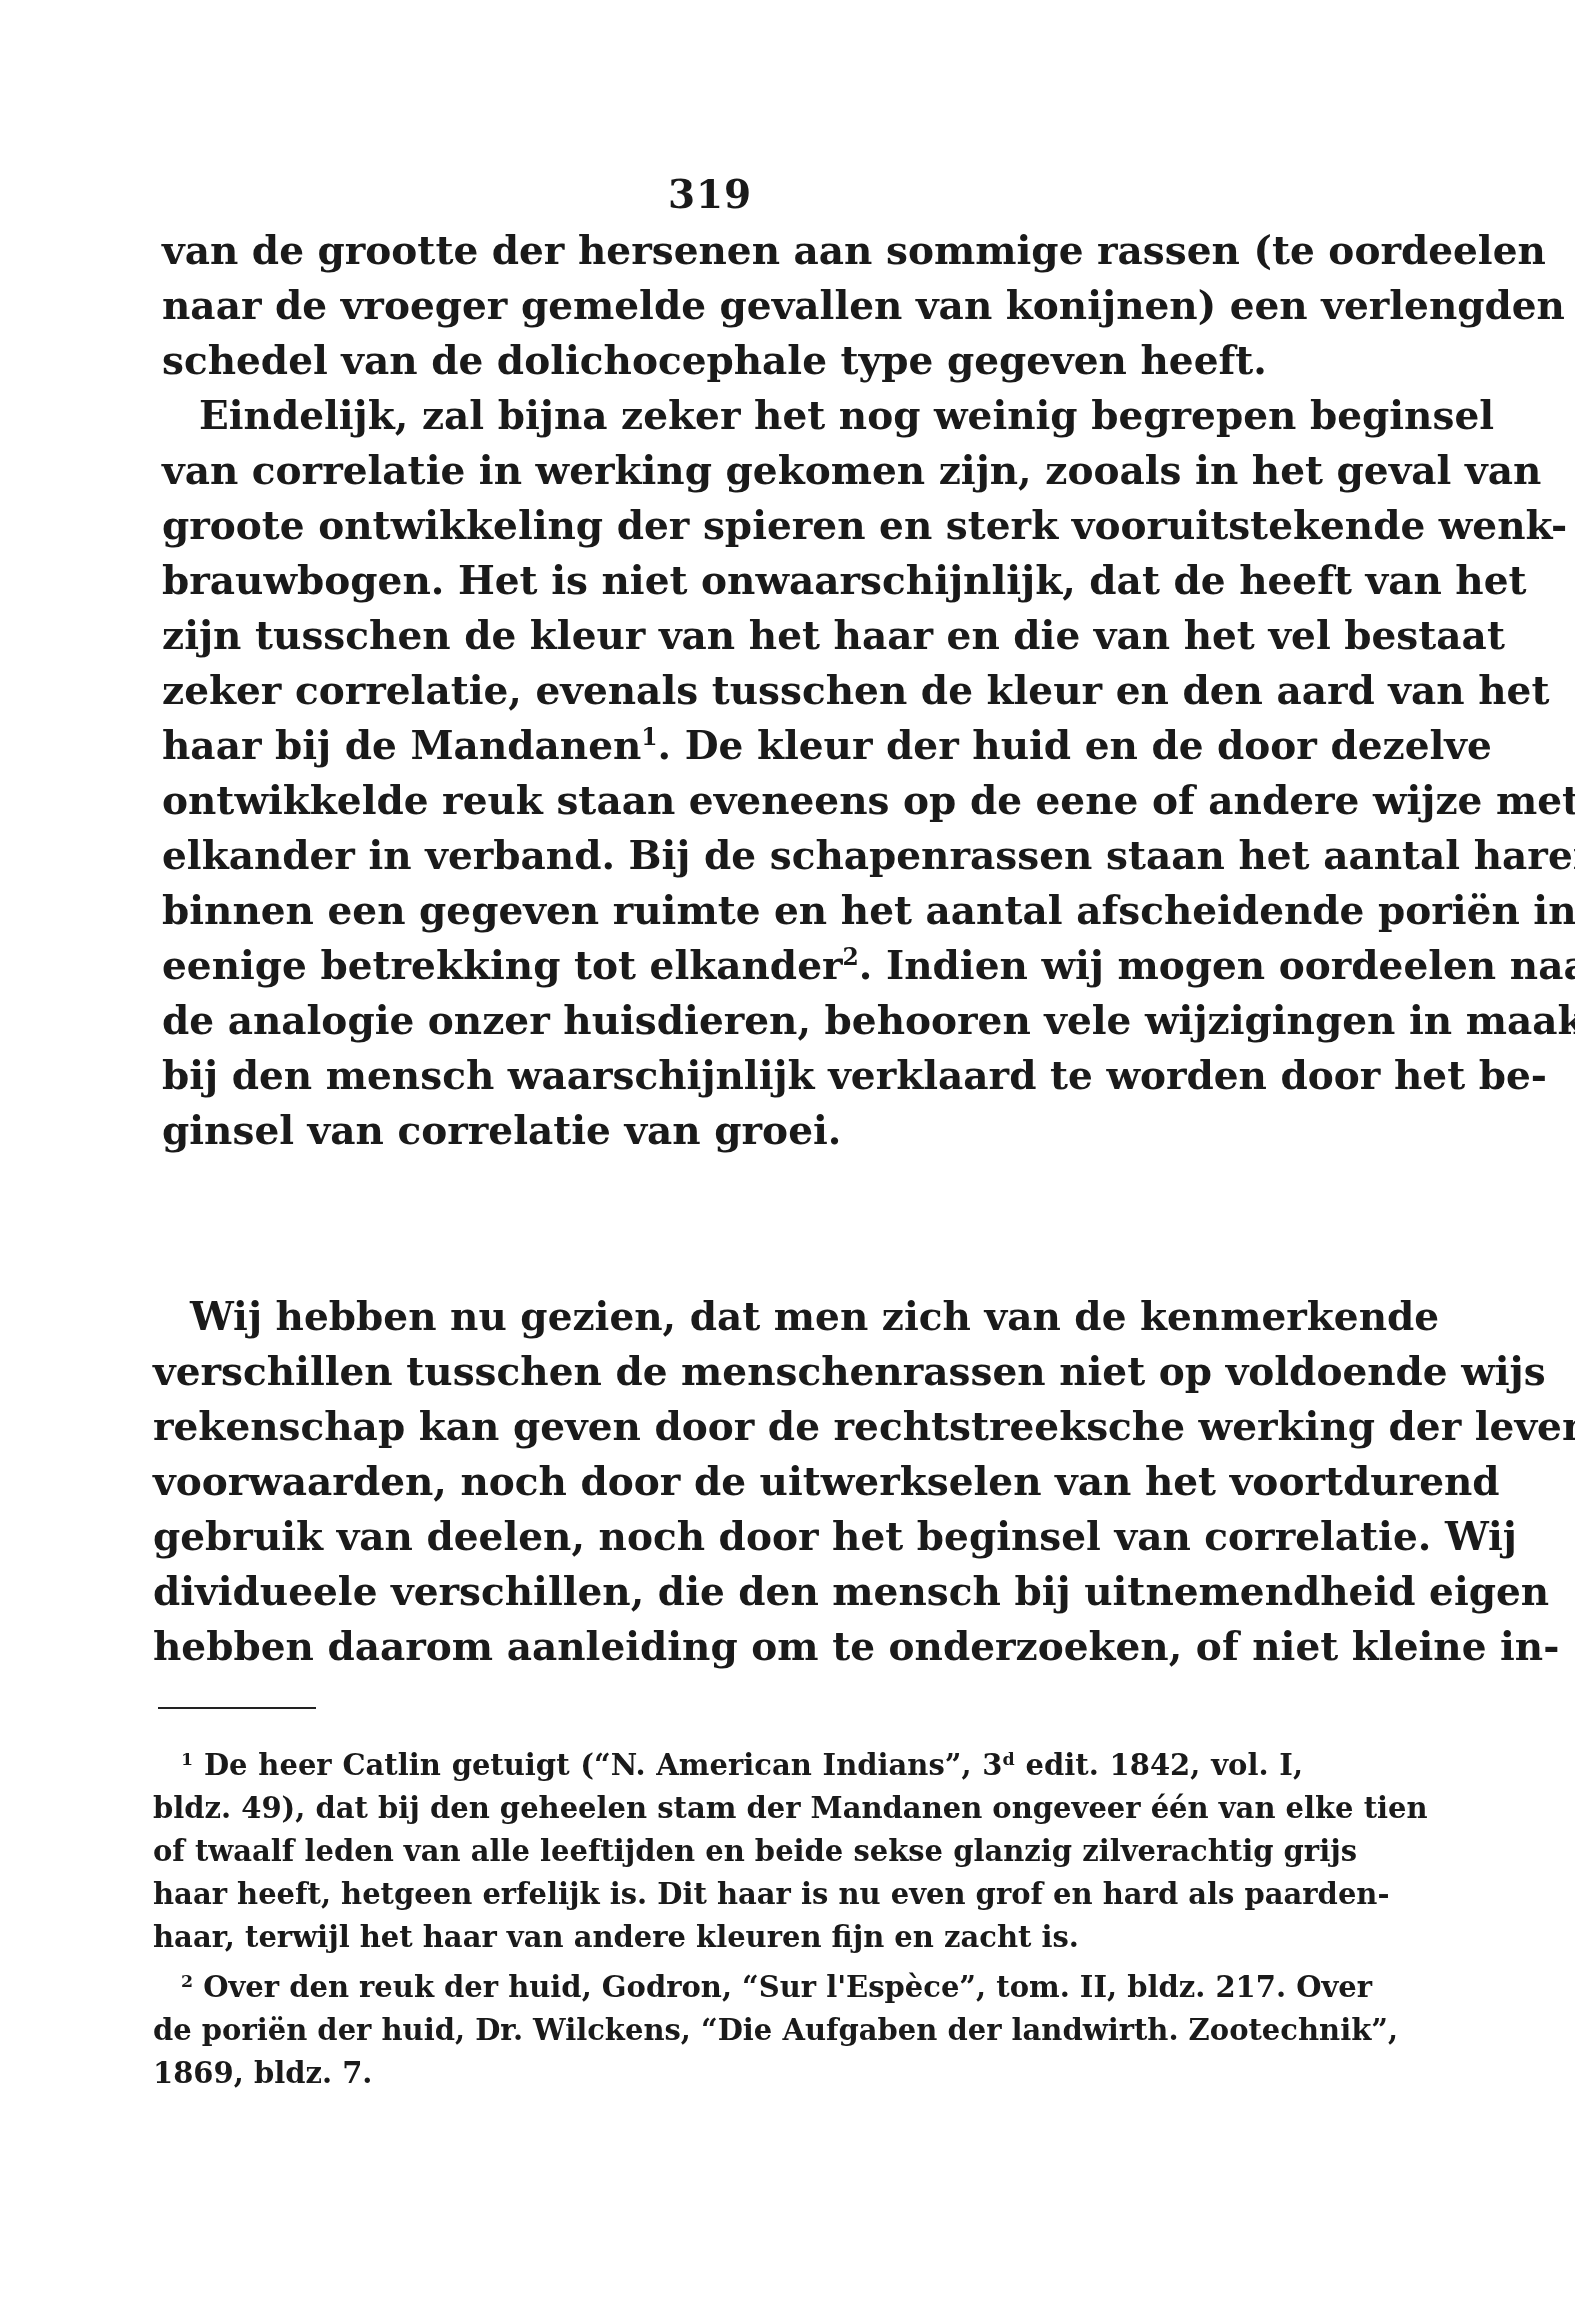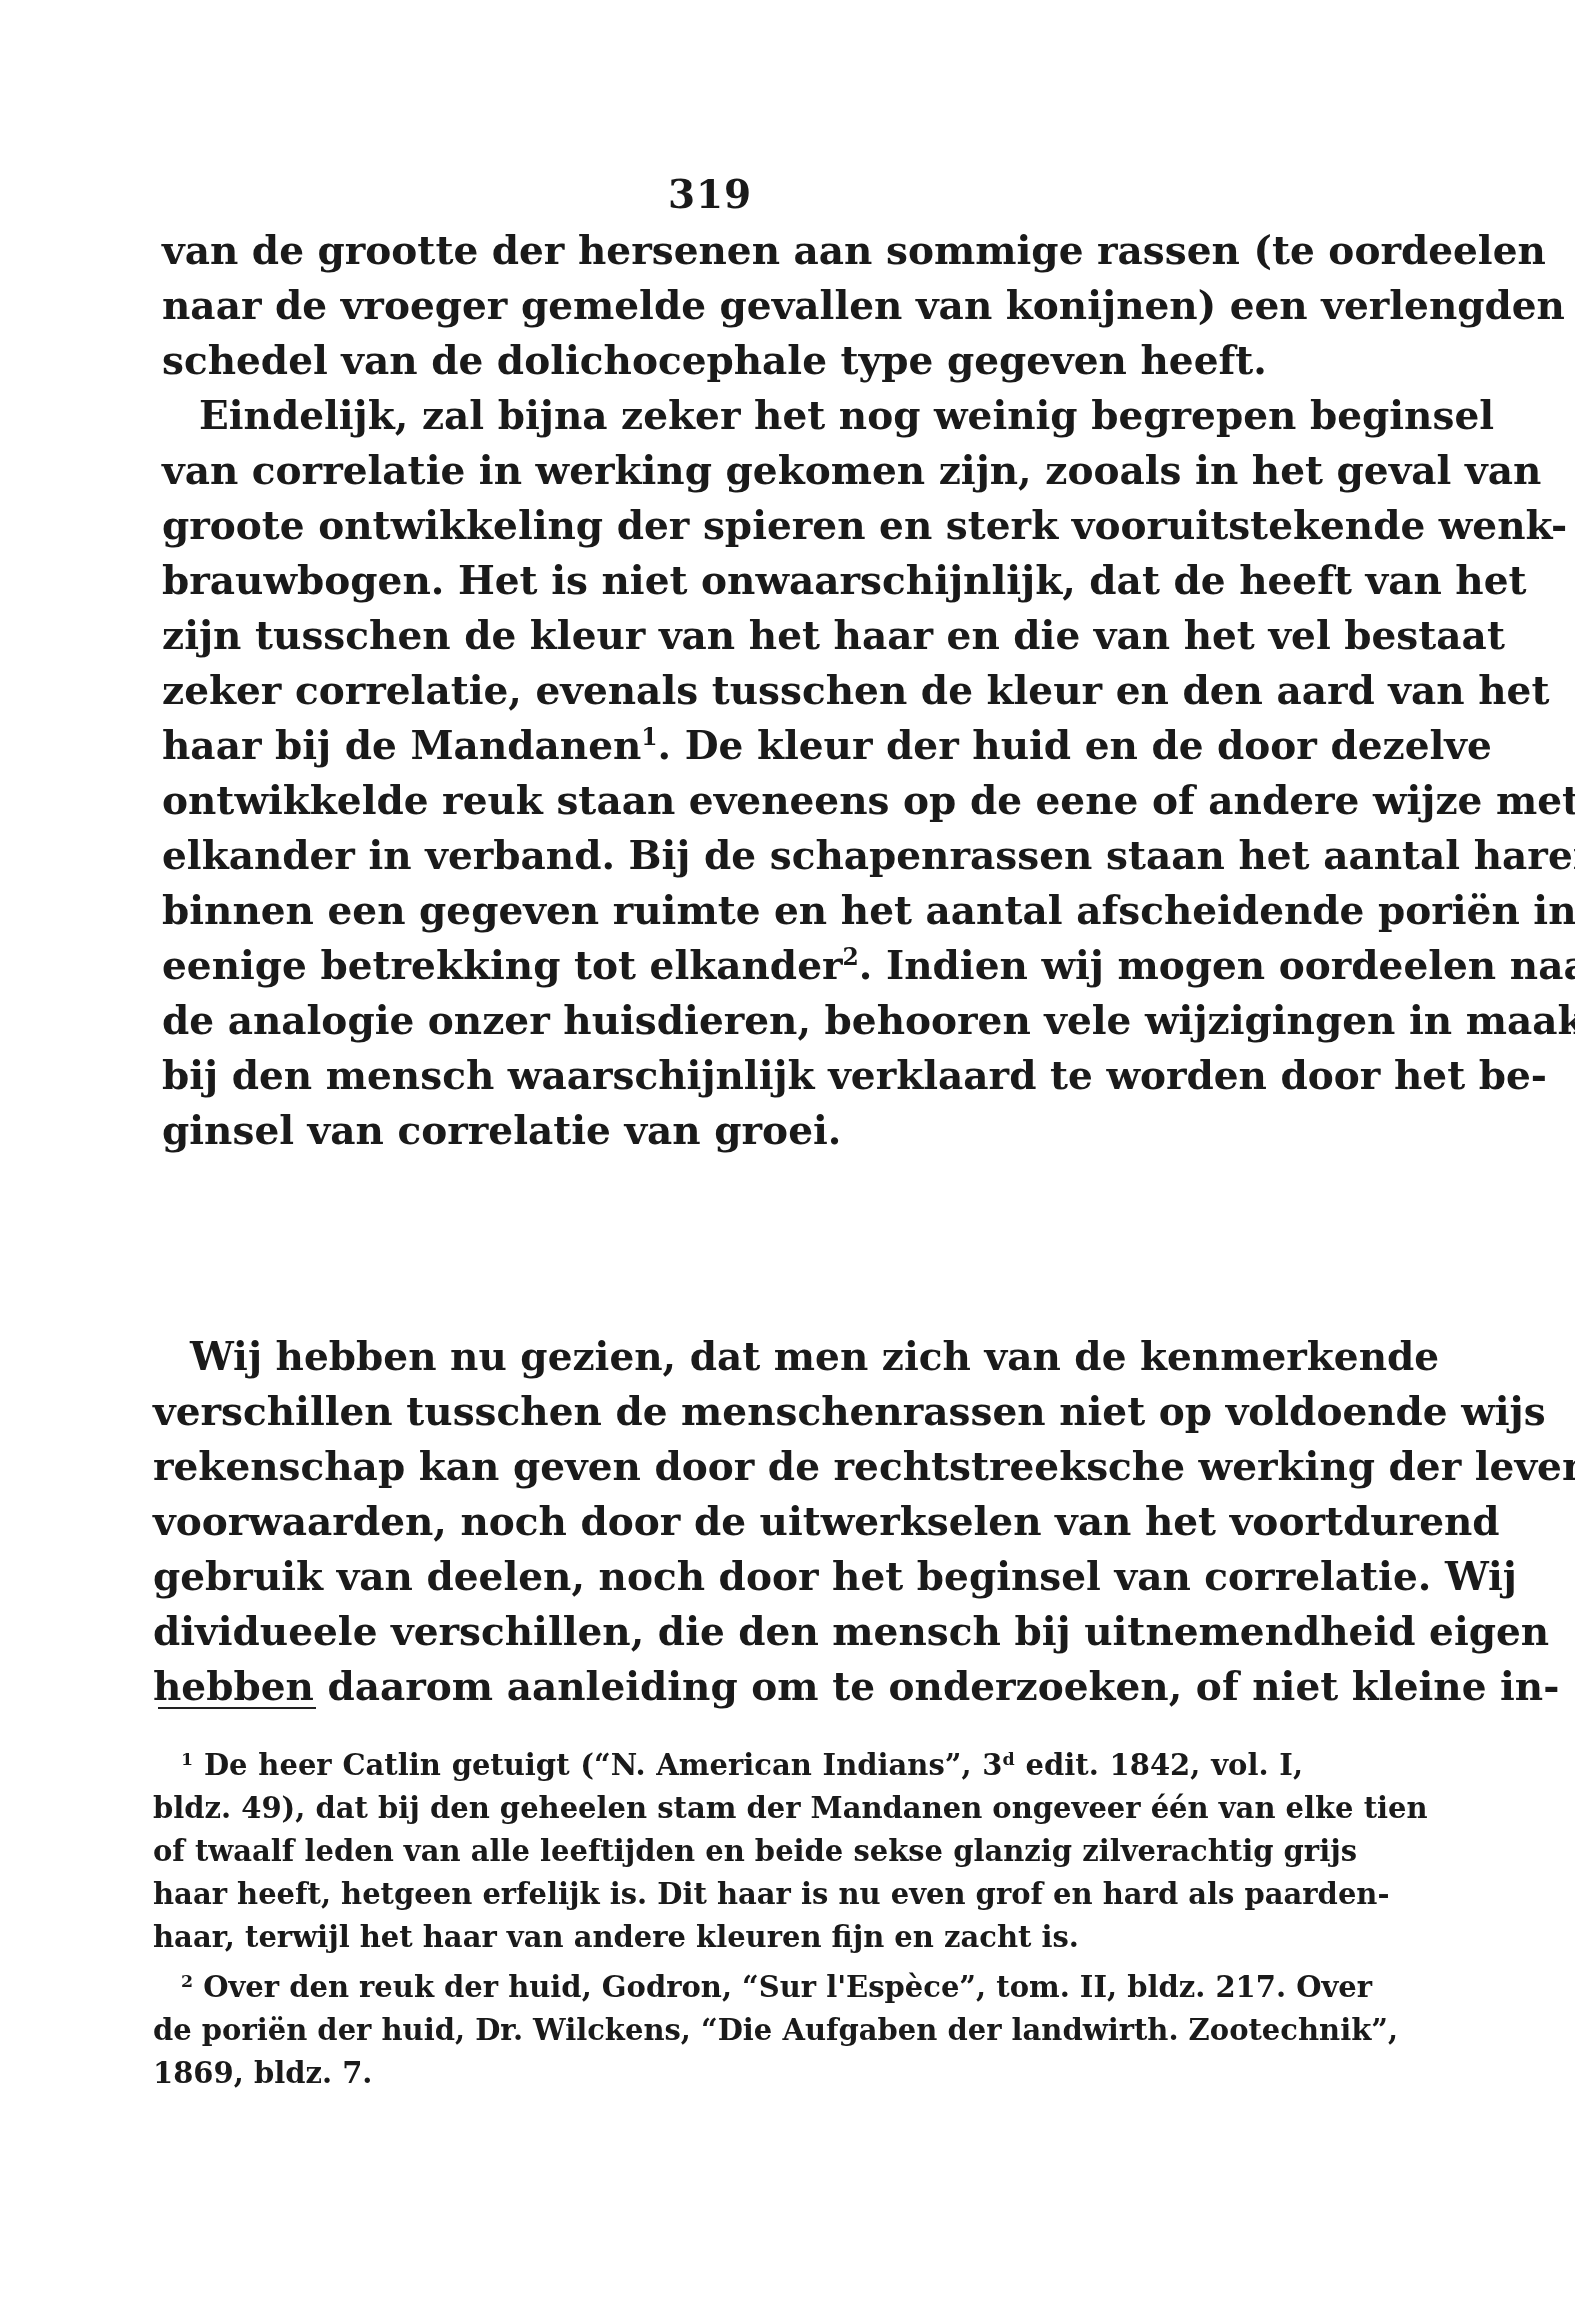--- a/index.html
+++ b/index.html
@@ -6,21 +6,21 @@
   body { width:1576px; height:2396px; position:relative; overflow:hidden;
          font-family:"DejaVu Serif","Liberation Serif",serif; color:#1a1a1a; }
   .page-number { position:absolute; top:139px; left:0; width:1420px; text-align:center;
          font-size:39px; font-weight:bold; letter-spacing:0.9px;margin-top:32px; }
   .body-text { position:absolute; left:153px; width:1150px; font-size:39px; line-height:55px;
          font-weight:bold; text-align:justify; }
   .body-text .line { display:block; text-align:justify; text-align-last:justify; white-space:nowrap; height:55px; }
   .body-text .line.last { text-align-last:left; }
   .body-text .line.indent { padding-left:37px; }
   #para1 { top:223px;margin-left:9px; }
-  #para2 { top:1289px;margin-top:40px; }
+  #para2 { top:1289px; }
   .rule { position:absolute; left:158px; top:1707px; width:158px; height:2.3px; background:#222; }
   .notes { position:absolute; left:153px; width:1150px; font-size:29px; line-height:43px; font-weight:bold; }
   .notes .line { display:block; white-space:nowrap; text-align:justify; text-align-last:justify; height:43px; }
   .notes .line.last { text-align-last:left; }
   .notes .line.indent { padding-left:28px; }
   #fn1 { top:1744px; }
   #fn2 { top:1966px; }
   sup { font-size:0.6em; vertical-align:0.6em; line-height:0; }
 </style>
 </head>

